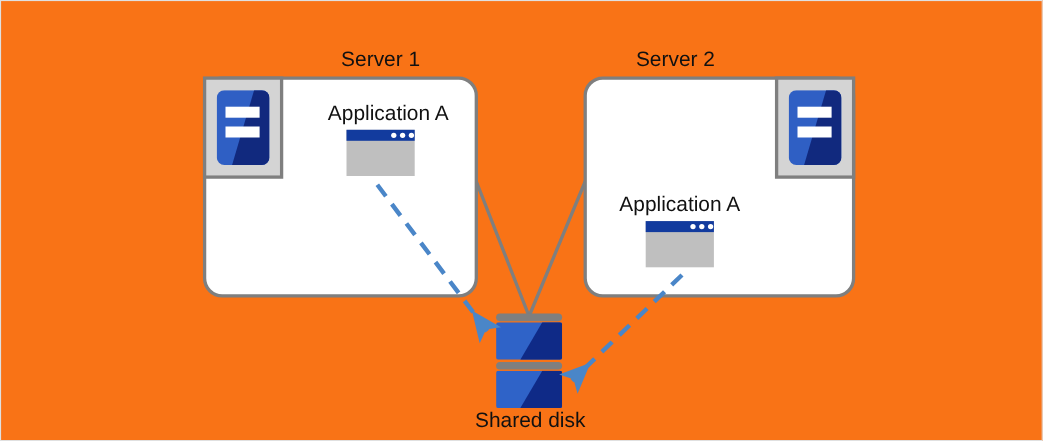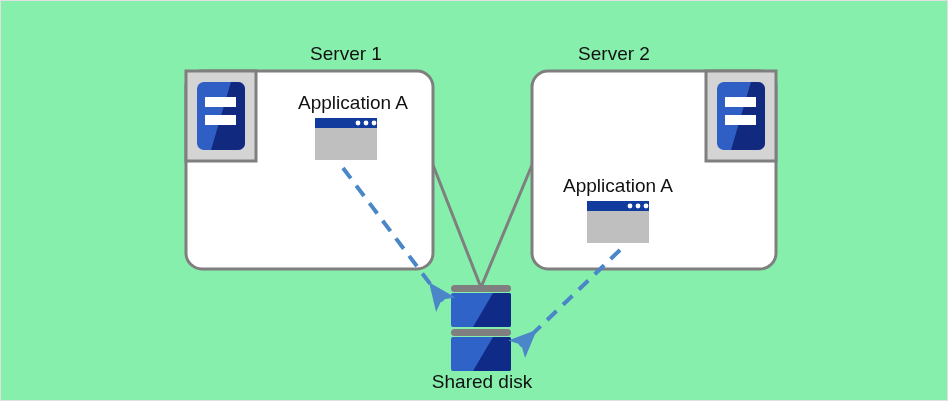--- a/index.html
+++ b/index.html
@@ -7,21 +7,21 @@
     padding: 0;
     background: #ffffff;
   }
   body {
     font-family: "Liberation Sans", sans-serif;
   }
   #canvas {
     position: relative;
     width: 948px;
     height: 401px;
-    background: #86efac;
+    background: #f97316;
     border: 1px solid #e0e0e0;
     box-sizing: border-box;
     overflow: hidden;
   }
   #diagram-svg {
     position: absolute;
     left: 0;
     top: 0;
     width: 948px;
     height: 401px;

